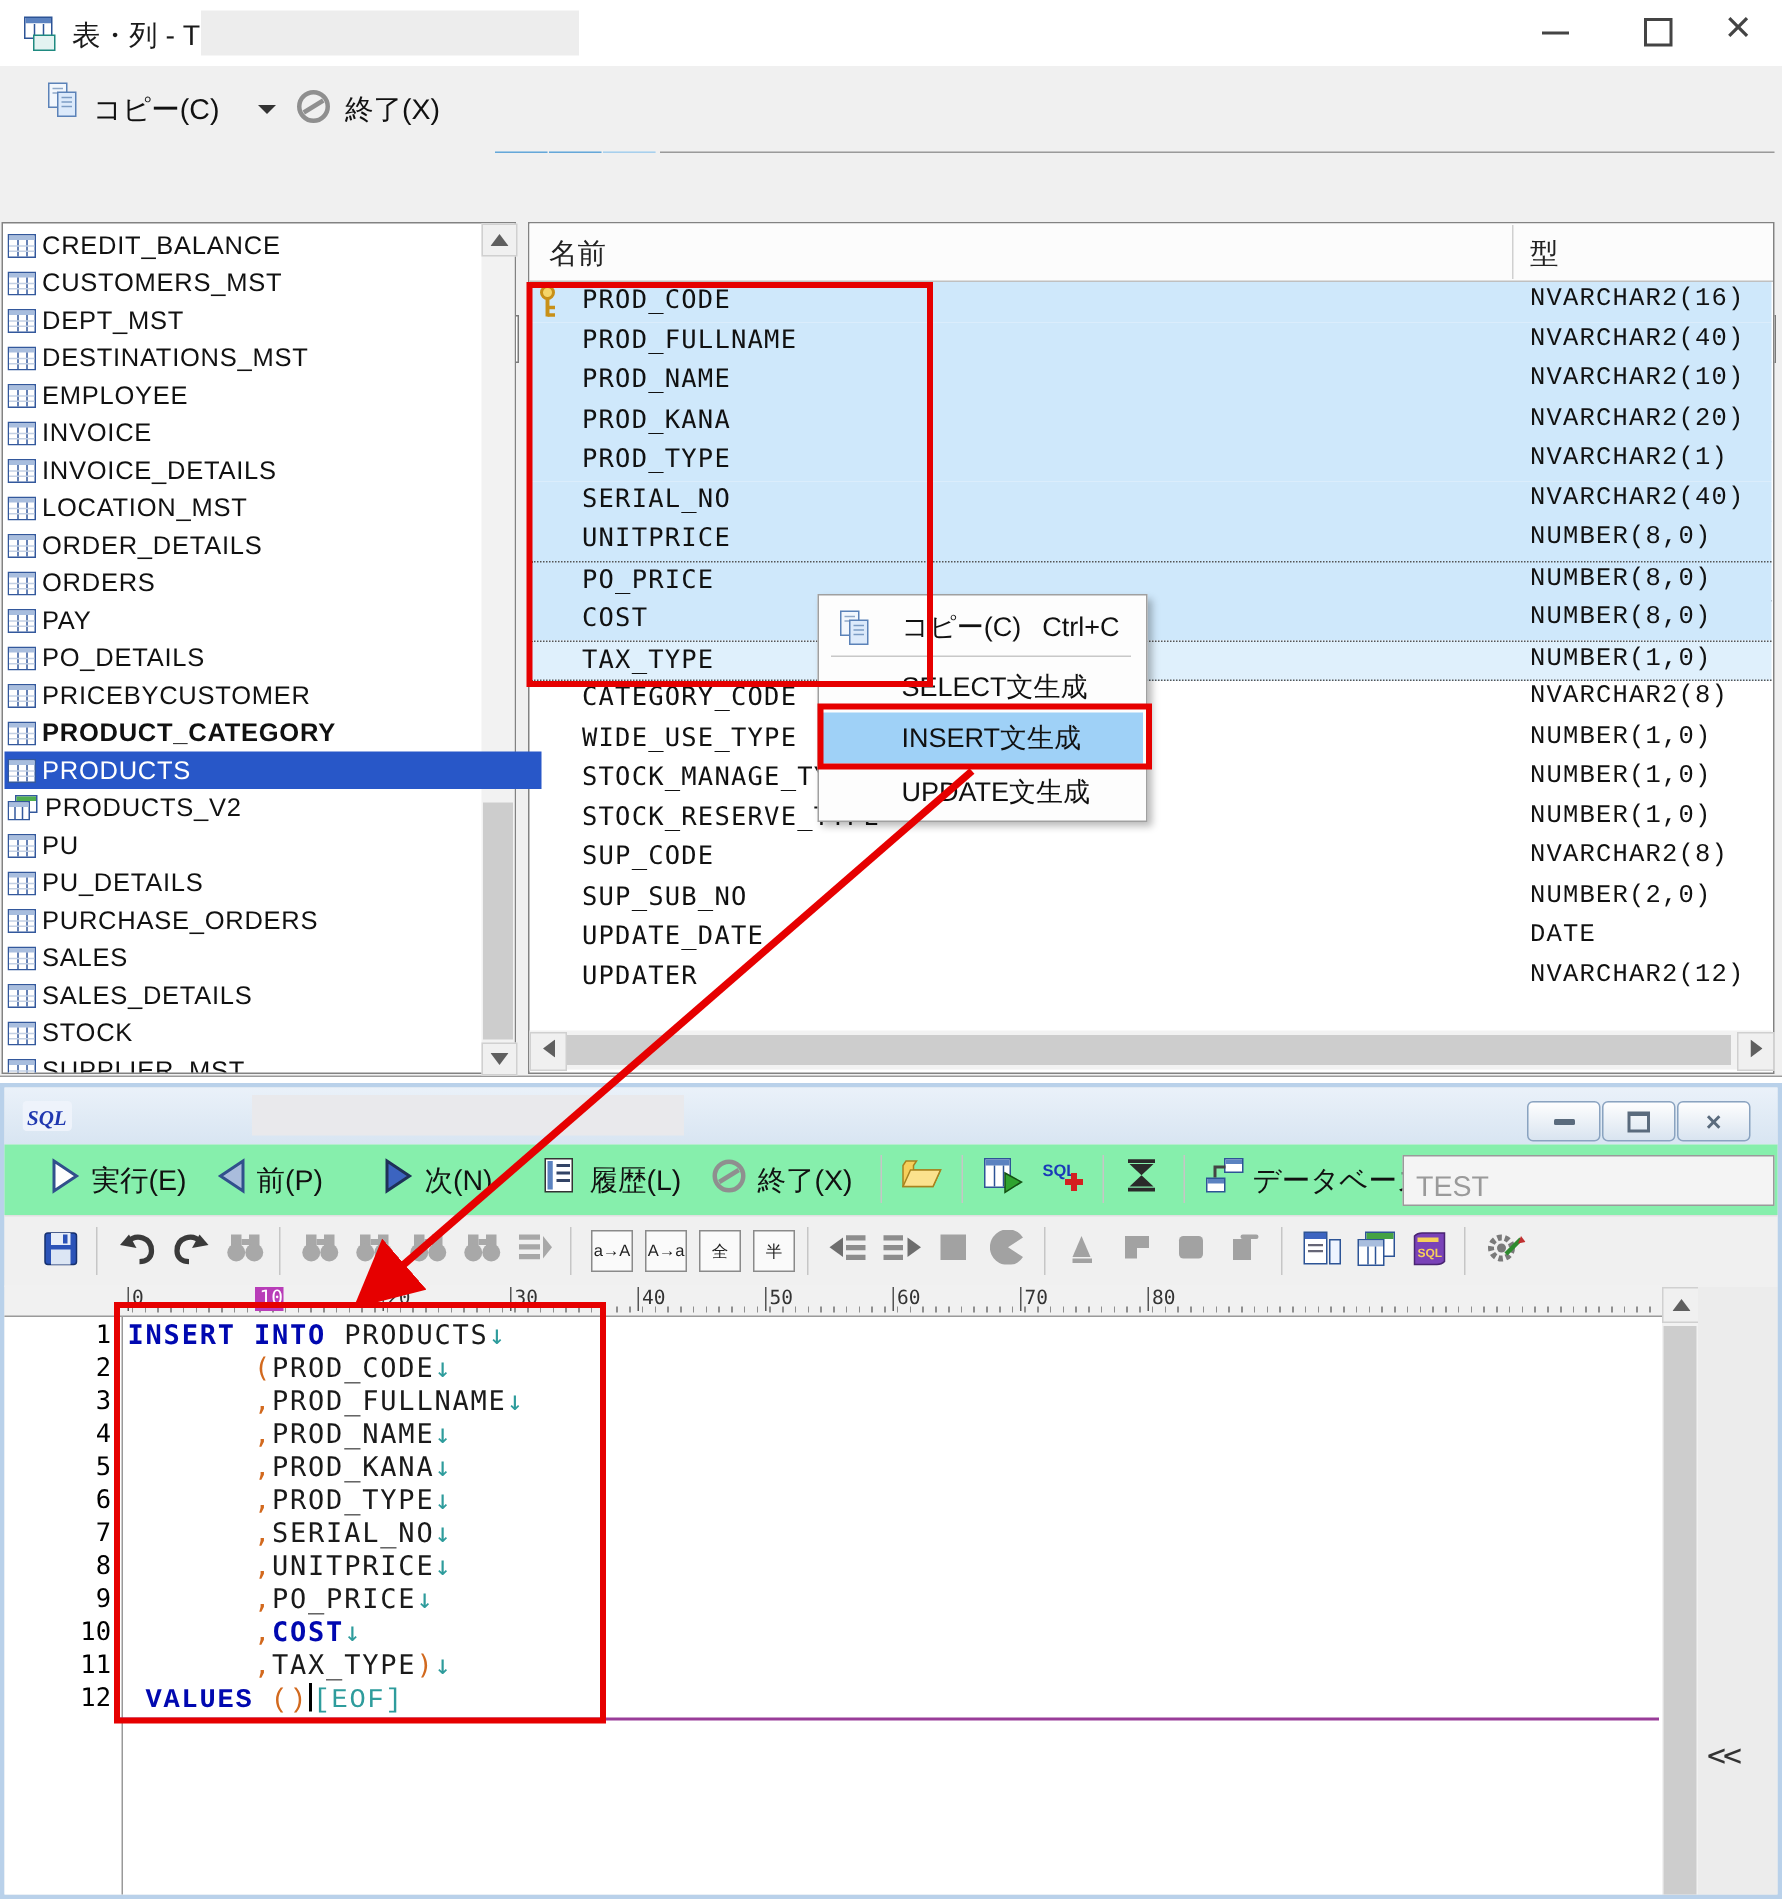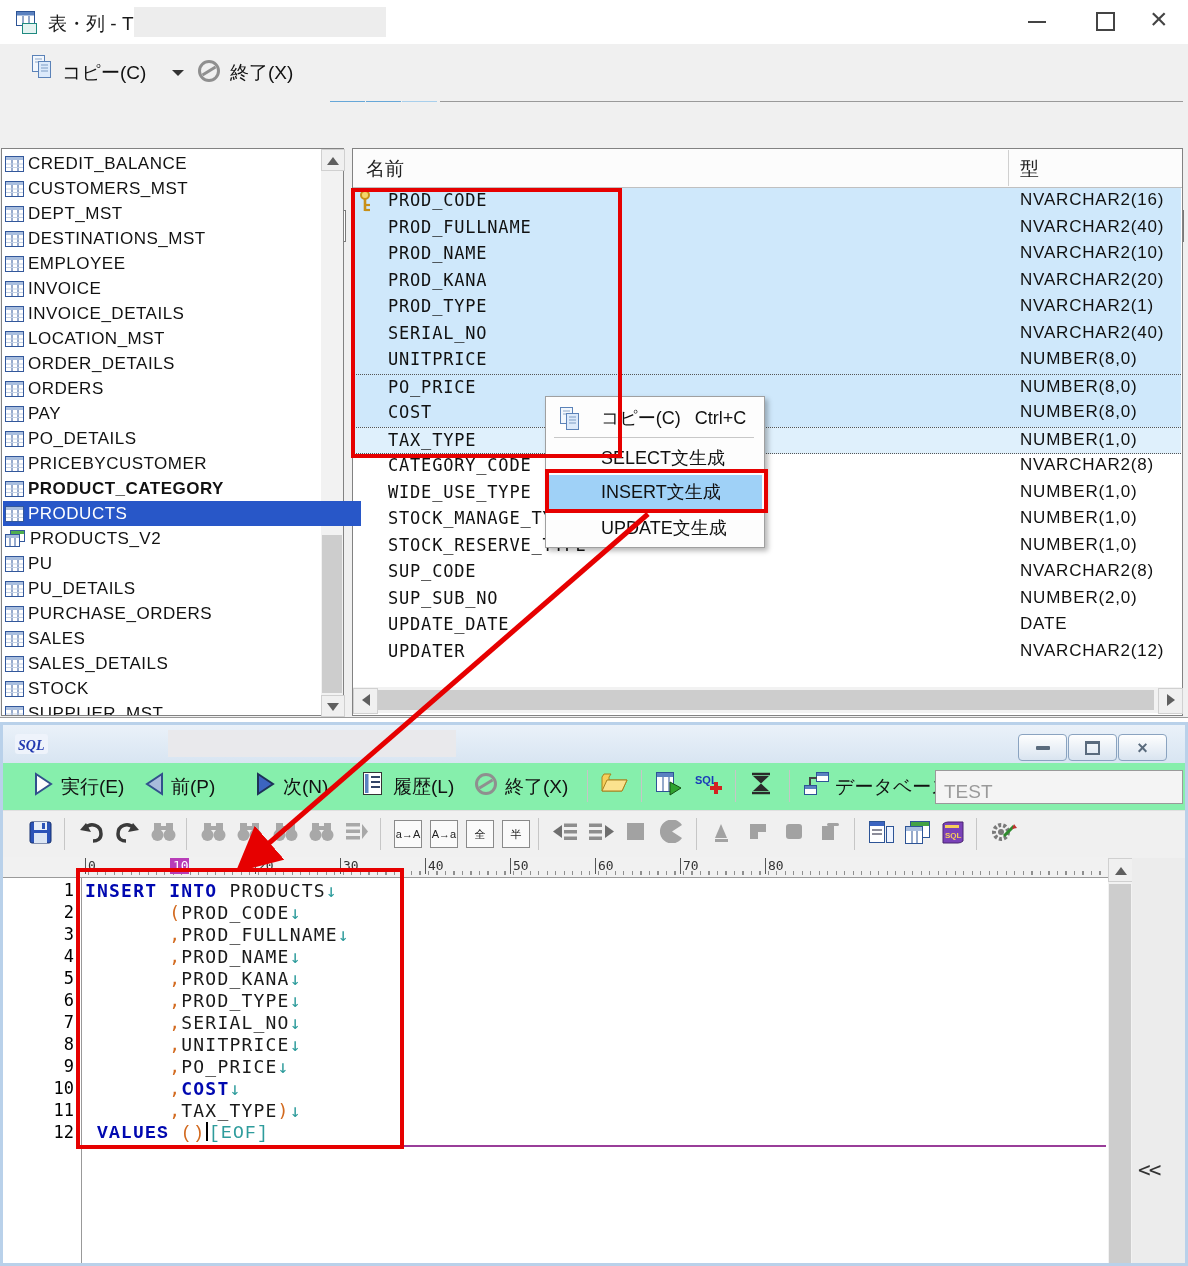--- a/index.html
+++ b/index.html
@@ -50,21 +50,21 @@
   #rpanel{left:352px;top:148px;width:831px;height:568px;background:#fff;border:1px solid #828282;box-sizing:border-box;}
   #col-header{left:353px;top:149px;width:829px;height:38px;background:#fcfcfc;border-bottom:1px solid #c0c0c0;}
   #col-h-name{left:366px;top:156px;font-size:19px;color:#222;}
   #col-h-type{left:1020px;top:156px;font-size:19px;color:#222;}
   #col-h-sep{left:1008px;top:150px;width:1px;height:36px;background:#d0d0d0;}
   .col-row{left:353px;width:828px;height:27px;box-sizing:border-box;}
   .col-row.sel{background:#cfe8fb;}
   .col-row.lighter{background:#dff0fc;}
   .col-row.dotted{border-top:1px dotted #555;border-bottom:1px dotted #555;}
   .col-name{position:absolute;left:35px;top:2px;font-size:17px;letter-spacing:.8px;color:#111;font-family:"DejaVu Sans Mono",monospace;white-space:nowrap;}
-  .col-type{position:absolute;left:667px;top:2px;font-size:17px;letter-spacing:.8px;color:#111;font-family:Liberation Sans, sans-serif;white-space:nowrap;}
+  .col-type{position:absolute;left:667px;top:2px;font-size:17px;letter-spacing:.8px;color:#111;font-family:Liberation Mono, monospace;white-space:nowrap;}
   .col-key{position:absolute;left:4px;top:1px;}
   #hsb-track{left:353px;top:687px;width:828px;height:26px;}
   #hsb-left{left:353px;top:688px;width:23px;height:24px;}
   #hsb-right{left:1158px;top:688px;width:23px;height:24px;}
   #hsb-thumb{left:378px;top:690px;width:776px;height:20px;}
 
   
   #ctxmenu{left:545px;top:396px;width:218px;height:150px;background:#fdfdfd;border:1px solid #a0a0a0;
            box-shadow:3px 3px 5px rgba(0,0,0,.28);z-index:20;}
   .menu-item{position:absolute;left:2px;width:214px;height:34px;font-size:18px;color:#111;display:flex;align-items:center;}

